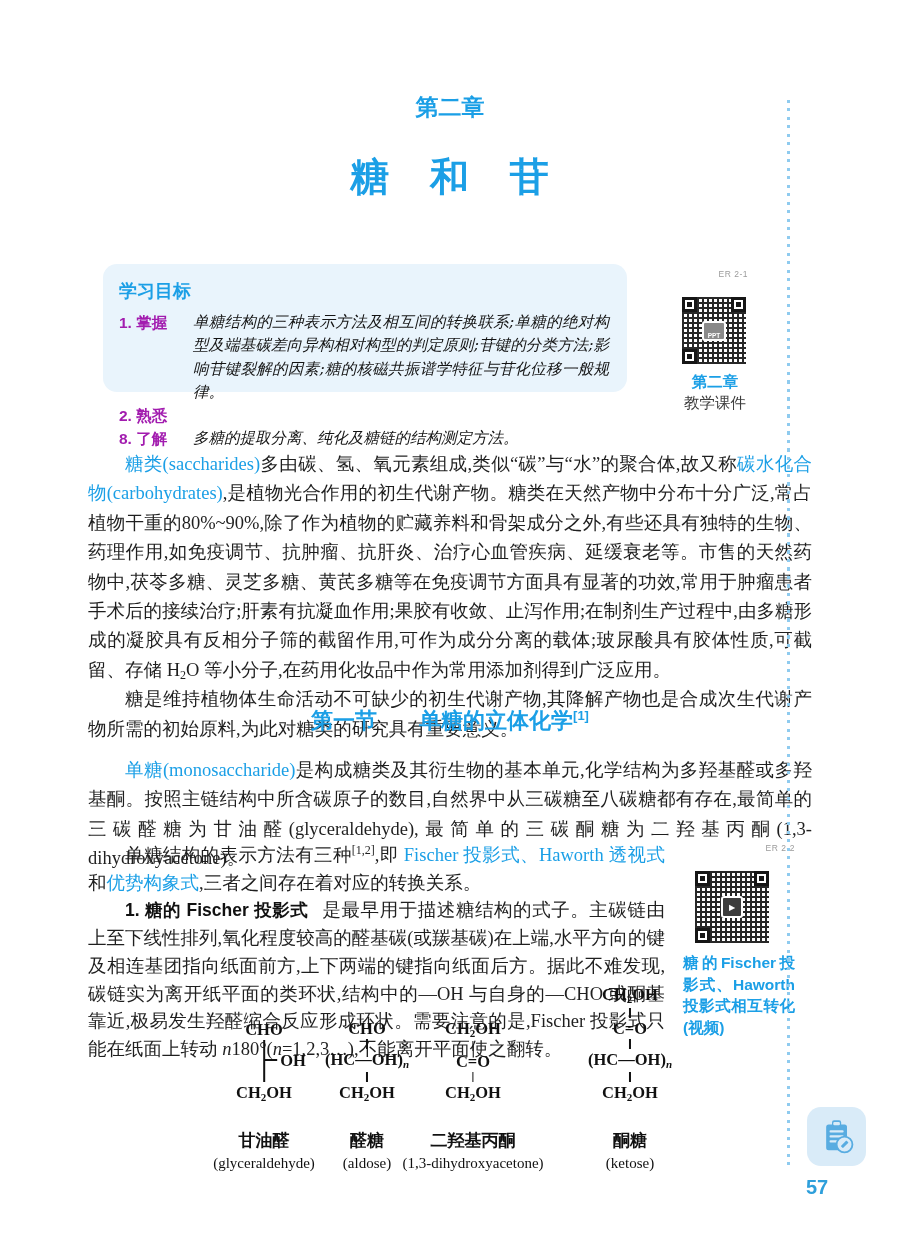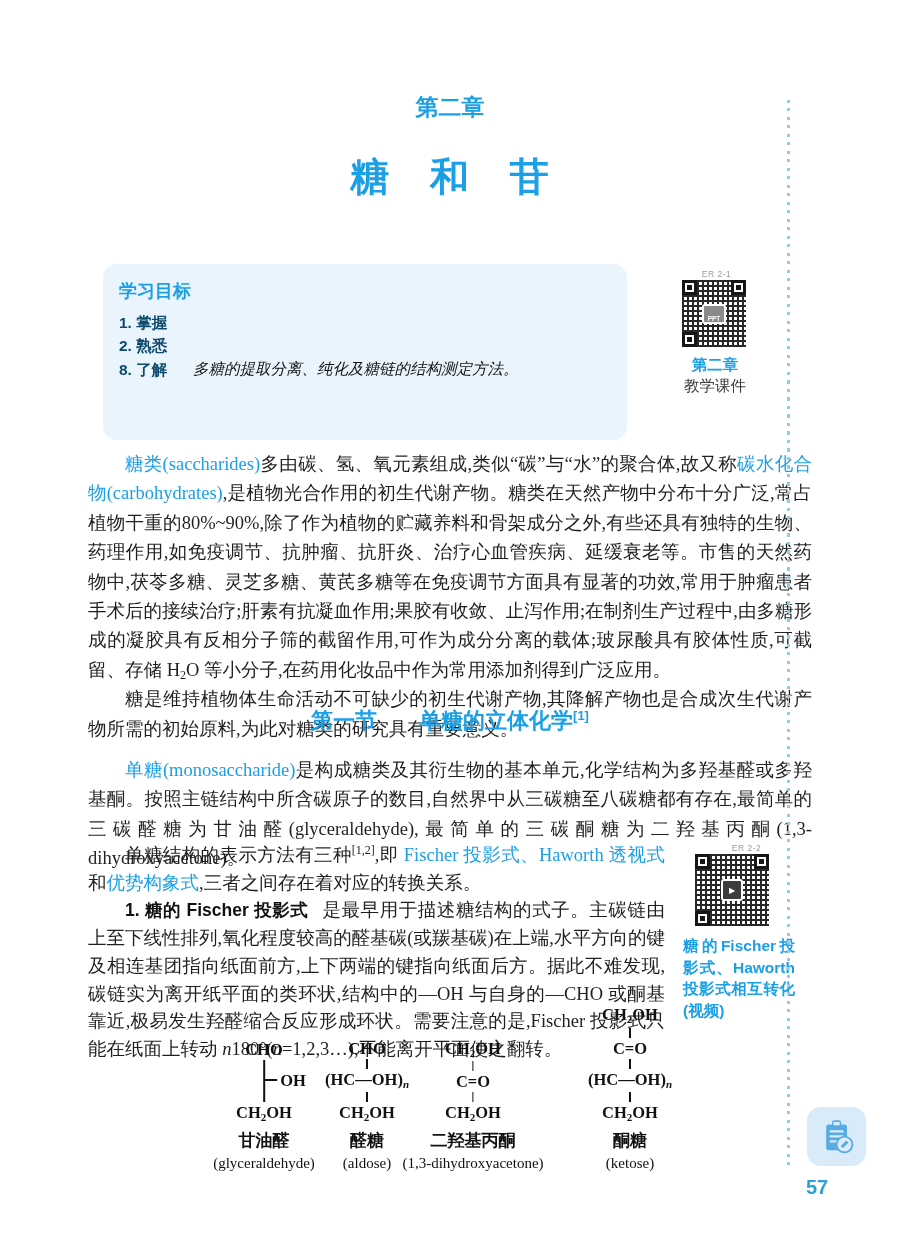--- a/index.html
+++ b/index.html
@@ -7,33 +7,33 @@
         font-family:"Liberation Serif",serif;color:#1f1f1f;}
 
   
   .chapter-label{position:absolute;top:92px;left:0;width:900px;text-align:center;
     font-family:"Liberation Sans",sans-serif;font-weight:bold;font-size:23px;color:#1B9FE6;}
   .chapter-title{position:absolute;top:150px;left:0;width:900px;text-align:center;
     font-family:"Liberation Sans",sans-serif;font-weight:bold;font-size:39px;color:#1B9FE6;
     word-spacing:28px;letter-spacing:1px;}
 
   
-  .obj-box{position:absolute;left:103px;top:264px;width:524px;height:176px;box-sizing:border-box;
+  .obj-box{position:absolute;left:103px;top:264px;width:524px;height:128px;box-sizing:border-box;
     background:#E9F4FC;border-radius:14px;padding:15px 18px 0 16px;}
   .obj-title{font-family:"Liberation Sans",sans-serif;font-weight:bold;font-size:18px;color:#1B9FE6;}
   .obj-list{margin-top:8px;}
   .obj-item{display:flex;align-items:flex-start;}
   .obj-label{flex:none;width:74px;font-family:"Liberation Sans",sans-serif;font-weight:bold;
-    font-size:15.5px;line-height:23.3px;color:#0c4a6e;}
+    font-size:15.5px;line-height:23.3px;color:#a21caf;}
   .obj-text{flex:1;font-family:"DejaVu Serif",serif;font-style:italic;font-size:15.5px;
     line-height:23.3px;color:#141414;text-align:justify;}
 
   
   .qr-tag{display:block;font-family:"Liberation Sans",sans-serif;font-size:8.5px;color:#9b9b9b;
-    letter-spacing:.5px;margin:0 0 1px 3px;text-align:center;}
+    letter-spacing:.5px;margin:0 0 18px 3px;text-align:right;}
   .qr{position:relative;background:#fff;}
   .qr-mesh{position:absolute;inset:0;opacity:.92;background:
      repeating-linear-gradient(0deg,#161616 0 2px,transparent 2px 5px),
      repeating-linear-gradient(90deg,#161616 0 2px,transparent 2px 5px);}
   .qr-finder{position:absolute;width:15px;height:15px;border:3px solid #161616;background:#fff;box-sizing:border-box;}
   .qr-finder::after{content:"";position:absolute;inset:2px;background:#161616;}
   .qr-finder.tl{top:0;left:0}.qr-finder.tr{top:0;right:0}.qr-finder.bl{bottom:0;left:0}
   .qr-badge{position:absolute;left:50%;top:50%;transform:translate(-50%,-50%);
     border:2px solid #fff;border-radius:3px;color:#fff;font-family:"Liberation Sans",sans-serif;
     display:flex;align-items:center;justify-content:center;}
@@ -76,21 +76,21 @@
   .struct{position:absolute;bottom:0;transform:translateX(-50%);display:flex;flex-direction:column;
     align-items:center;font-family:"Liberation Serif",serif;justify-content:center;}
   .s1{left:176px}.s2{left:279px}.s3{left:385px}.s4{left:542px}
   .formula{font-weight:bold;font-size:16.5px;line-height:1.05;color:#111;white-space:nowrap;}
   .formula sub{font-size:11px;vertical-align:-3px;}
   .formula sub.i{font-style:italic;}
   .bond{width:1.6px;height:10px;background:#111;margin:2px 0;}
   .branch{position:relative;width:1.6px;height:42px;background:#111;margin:2px 0;overflow:visible;}
   .branch .arm{position:absolute;left:1px;top:19px;width:13px;height:1.6px;background:#111;}
   .branch .oh{position:absolute;left:17px;top:11px;font-weight:bold;font-size:16.5px;color:#111;}
-  .cn-label{margin-top:5px;font-weight:bold;font-size:17px;color:#111;white-space:nowrap;}
+  .cn-label{margin-top:25px;font-weight:bold;font-size:17px;color:#111;white-space:nowrap;}
   .en-label{margin-top:3px;font-size:15px;color:#111;white-space:nowrap;}
 
   
   .dotted-rule{position:absolute;left:787px;top:100px;width:3px;height:1066px;
     background:repeating-linear-gradient(to bottom,#8FCBEF 0 3px,transparent 3px 8.5px);}
   .note-icon{position:absolute;left:807px;top:1107px;width:59px;height:59px;border-radius:14px;
     background:#D9EBF8;display:flex;align-items:center;justify-content:center;}
   .page-number{position:absolute;left:806px;top:1176px;font-family:"Liberation Sans",sans-serif;
     font-weight:bold;font-size:20px;color:#2E9FDB;text-align:right;}
 </style>
@@ -100,20 +100,21 @@
 <div class="page">
 
   <div class="chapter-label">第二章</div>
   <div class="chapter-title">糖 和 苷</div>
 
   <div class="obj-box">
     <div class="obj-title">学习目标</div>
     <div class="obj-list">
       <div class="obj-item">
         <span class="obj-label">1. 掌握</span>
+        <span class="obj-text">单糖结构的三种表示方法及相互间的转换联系;单糖的绝对构型及端基碳差向异构相对构型的判定原则;苷键的分类方法;影响苷键裂解的因素;糖的核磁共振谱学特征与苷化位移一般规律。</span>
       </div>
       <div class="obj-item">
         <span class="obj-label">2. 熟悉</span>
       </div>
       <div class="obj-item">
         <span class="obj-label">8. 了解</span>
         <span class="obj-text">多糖的提取分离、纯化及糖链的结构测定方法。</span>
       </div>
     </div>
   </div>

